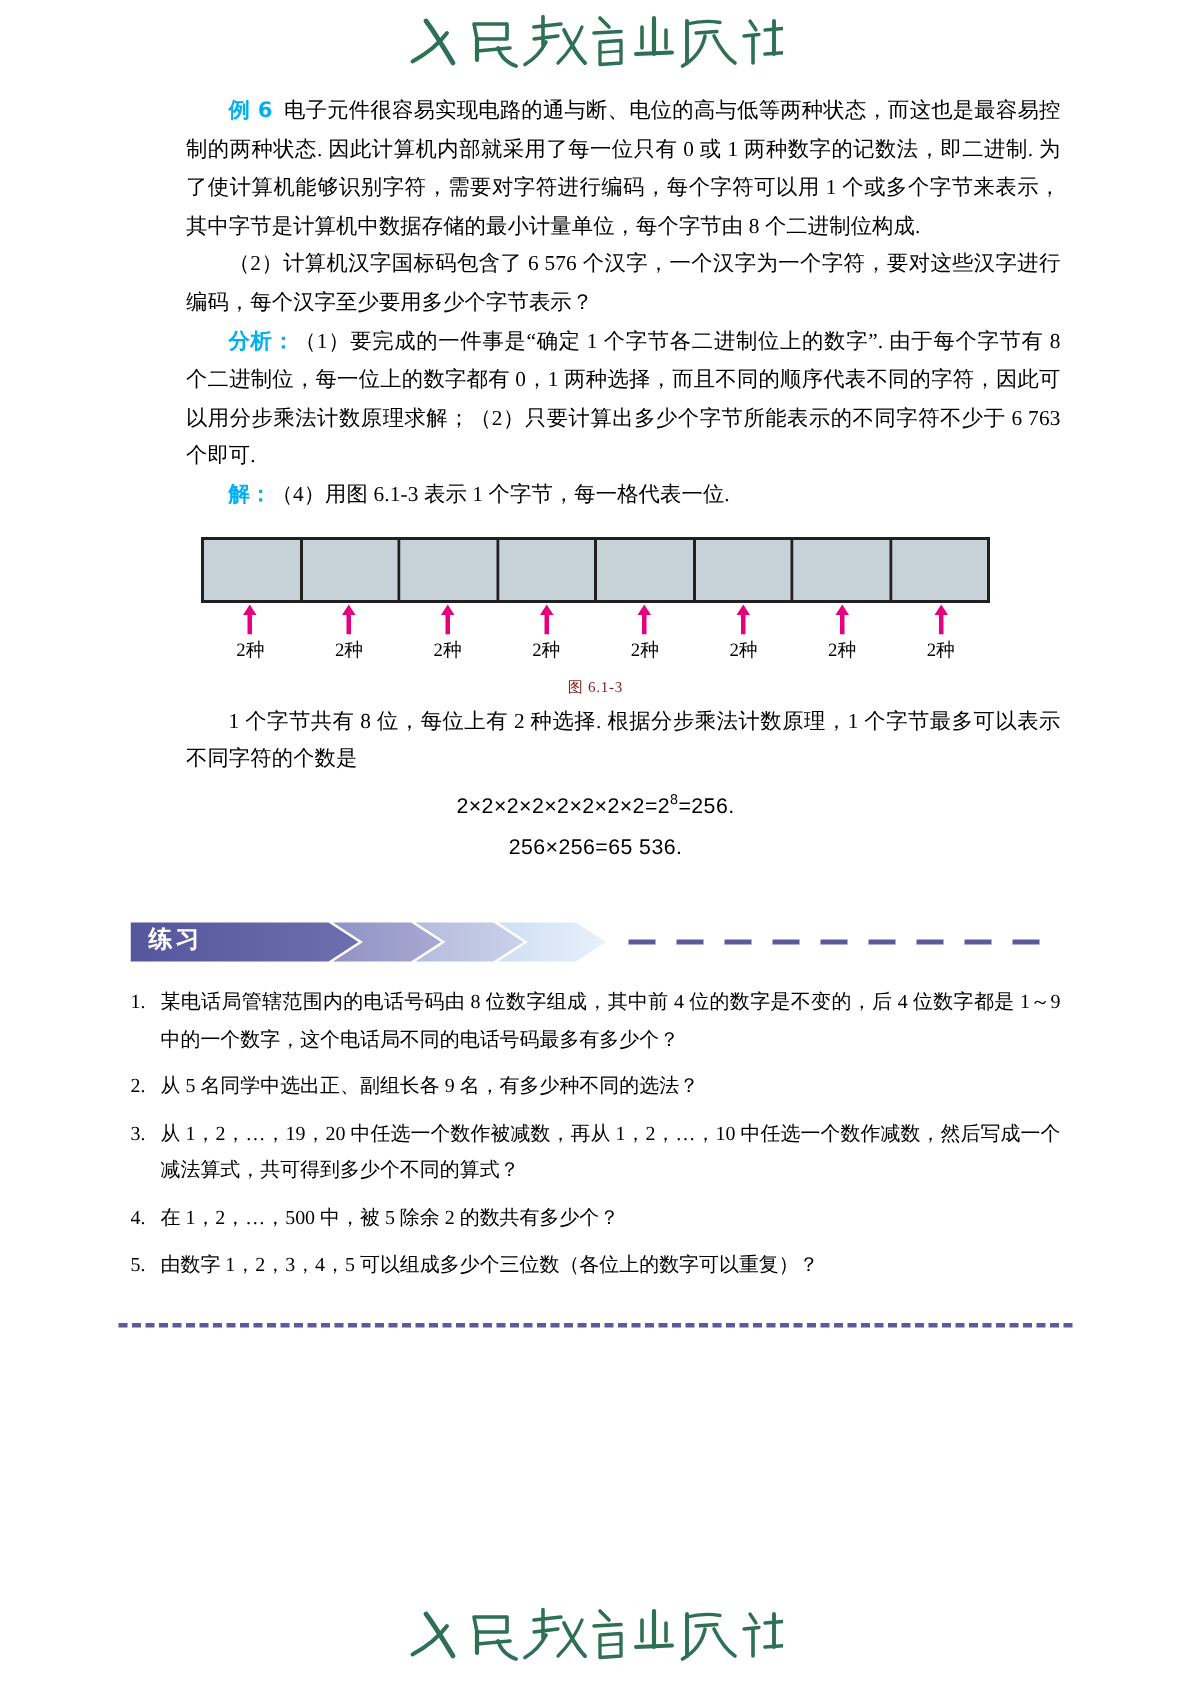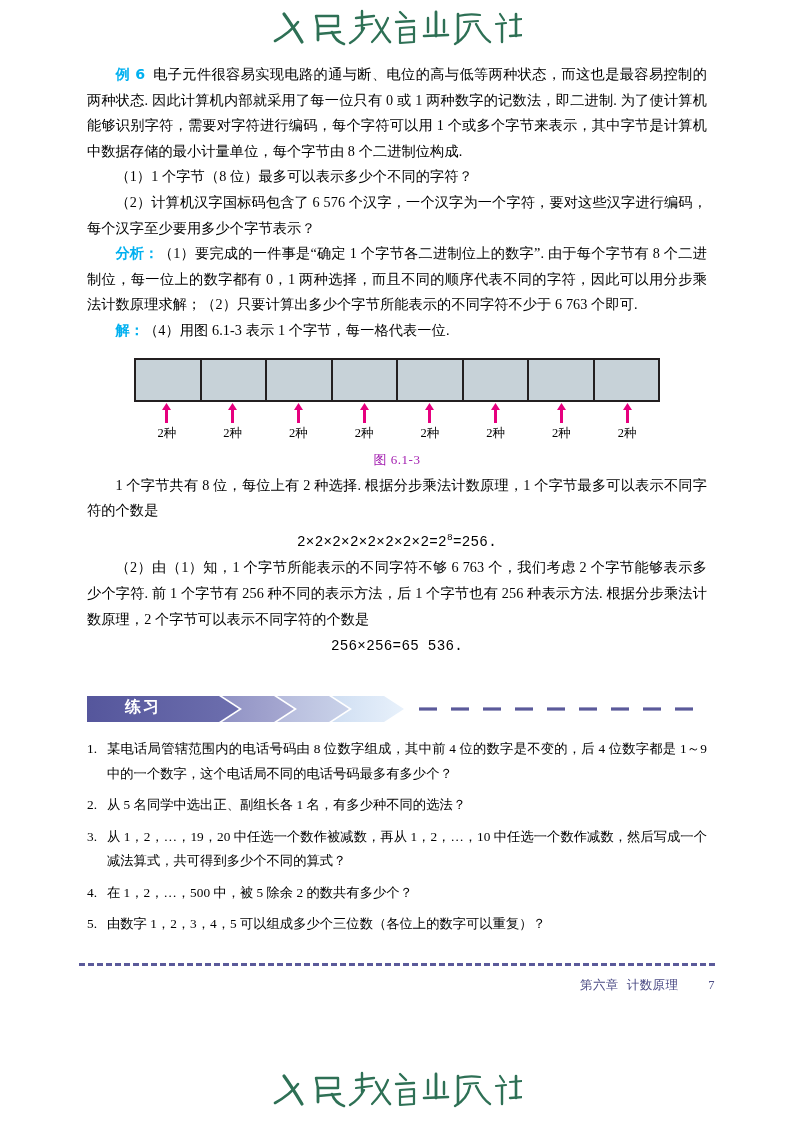--- a/index.html
+++ b/index.html
@@ -38,37 +38,38 @@
   }
 
   
   p.para {
     font-size: 14.2px;
     line-height: 25.6px;
     color: #000000;
     text-align: justify;
     text-justify: inter-ideograph;
     letter-spacing: 0.1px;
+    margin-left: 37px;
   }
   p.indent { text-indent: 2em; }
 
   .label-blue {
     color: #00b0f0;
     font-weight: bold;
     font-family: "DejaVu Sans", "Liberation Sans", sans-serif;
     font-size: 14.2px;
   }
 
   
   .formula {
     text-align: center;
     font-size: 14.2px;
     line-height: 28px;
     color: #000;
-    font-family: Liberation Mono, monospace;
+    font-family: Liberation Sans, sans-serif;
     letter-spacing: 0.3px;
   }
   .formula sup { font-size: 9.5px; vertical-align: super; }
 
   
   .fig-block {
     margin-top: 14px;
     margin-bottom: 4px;
   }
   .byte-row {
@@ -100,39 +101,39 @@
   .arrow-glyph { display: block; margin-top: 1px; }
   .arrow-label {
     font-size: 12.5px;
     color: #000;
     margin-top: 2px;
     font-family: "Liberation Serif", serif;
     white-space: nowrap;
   }
   .fig-caption {
     text-align: center;
-    font-size: 13px;
-    color: #a21caf;
+    font-size: 10px;
+    color: #7f1d1d;
     margin-top: 9px;
     letter-spacing: 0.5px;
   }
 
   
   .practice-banner {
     position: relative;
     height: 30px;
     margin-top: 34px;
     margin-bottom: 6px;
     display: flex;
     align-items: center;
   }
   .chev-svg { display: block; }
   .banner-text {
     position: absolute;
-    left: 38px;
+    left: 12px;
     top: 3px;
     color: #ffffff;
     font-size: 16px;
     font-weight: bold;
     letter-spacing: 2px;
     font-family: "DejaVu Sans", "Liberation Sans", sans-serif;
   }
 
   
   .ex-list { margin-top: 13px; }
@@ -220,21 +221,20 @@
       <path d="M238 30 L252 29" stroke-width="2.4" fill="none"></path>
     </g>
   </svg>
 </div>
 
 <div class="page">
   <div class="content">
 
     <p class="para indent"><span class="label-blue">例 6</span>&nbsp;&nbsp;<span>电子元件很容易实现电路的通与断、电位的高与低等两种状态，而这也是最容易控制的两种状态. 因此计算机内部就采用了每一位只有 0 或 1 两种数字的记数法，即二进制. 为了使计算机能够识别字符，需要对字符进行编码，每个字符可以用 1 个或多个字节来表示，其中字节是计算机中数据存储的最小计量单位，每个字节由 8 个二进制位构成.</span></p>
 
-    <p class="para indent">（1）1 个字节（8 位）最多可以表示多少个不同的字符？</p>
     <p class="para indent">（2）计算机汉字国标码包含了 6 576 个汉字，一个汉字为一个字符，要对这些汉字进行编码，每个汉字至少要用多少个字节表示？</p>
 
     <p class="para indent"><span class="label-blue">分析：</span><span>（1）要完成的一件事是“确定 1 个字节各二进制位上的数字”. 由于每个字节有 8 个二进制位，每一位上的数字都有 0，1 两种选择，而且不同的顺序代表不同的字符，因此可以用分步乘法计数原理求解；（2）只要计算出多少个字节所能表示的不同字符不少于 6 763 个即可.</span></p>
 
     <p class="para indent"><span class="label-blue">解：</span><span>（4）用图 6.1-3 表示 1 个字节，每一格代表一位.</span></p>
 
     <div class="fig-block">
       <div class="byte-row">
         <div class="byte-cell"></div>
         <div class="byte-cell"></div>
@@ -295,21 +295,20 @@
           <span class="arrow-label">2种</span>
         </div>
       </div>
       <div class="fig-caption">图 6.1-3</div>
     </div>
 
     <p class="para indent">1 个字节共有 8 位，每位上有 2 种选择. 根据分步乘法计数原理，1 个字节最多可以表示不同字符的个数是</p>
 
     <div class="formula"><span>2×2×2×2×2×2×2×2=2</span><sup>8</sup><span>=256.</span></div>
 
-    <p class="para indent">（2）由（1）知，1 个字节所能表示的不同字符不够 6 763 个，我们考虑 2 个字节能够表示多少个字符. 前 1 个字节有 256 种不同的表示方法，后 1 个字节也有 256 种表示方法. 根据分步乘法计数原理，2 个字节可以表示不同字符的个数是</p>
 
     <div class="formula">256×256=65 536.</div>
 
 
     <div class="practice-banner">
       <svg class="chev-svg" width="620" height="30" viewBox="0 0 620 30">
         <defs>
           <linearGradient id="g1" x1="0" y1="0" x2="1" y2="0">
             <stop offset="0%" stop-color="#55569c"></stop>
             <stop offset="100%" stop-color="#6d6fae"></stop>
@@ -346,42 +345,39 @@
       <span class="banner-text">练习</span>
     </div>
 
     <div class="ex-list">
       <div class="ex-item">
         <span class="ex-num">1.</span>
         <span class="ex-text">某电话局管辖范围内的电话号码由 8 位数字组成，其中前 4 位的数字是不变的，后 4 位数字都是 1～9 中的一个数字，这个电话局不同的电话号码最多有多少个？</span>
       </div>
       <div class="ex-item">
         <span class="ex-num">2.</span>
-        <span class="ex-text">从 5 名同学中选出正、副组长各 1 名，有多少种不同的选法？</span>
+        <span class="ex-text">从 5 名同学中选出正、副组长各 9 名，有多少种不同的选法？</span>
       </div>
       <div class="ex-item">
         <span class="ex-num">3.</span>
         <span class="ex-text">从 1，2，…，19，20 中任选一个数作被减数，再从 1，2，…，10 中任选一个数作减数，然后写成一个减法算式，共可得到多少个不同的算式？</span>
       </div>
       <div class="ex-item">
         <span class="ex-num">4.</span>
         <span class="ex-text">在 1，2，…，500 中，被 5 除余 2 的数共有多少个？</span>
       </div>
       <div class="ex-item">
         <span class="ex-num">5.</span>
         <span class="ex-text">由数字 1，2，3，4，5 可以组成多少个三位数（各位上的数字可以重复）？</span>
       </div>
     </div>
 
   </div>
 
   <div class="footer-rule"></div>
-  <div class="footer-line">
-    <span class="footer-chap">第六章</span><span class="footer-sec">计数原理</span><span>7</span>
-  </div>
 </div>
 
 <div class="logo-wrap logo-bottom">
   <svg class="logo-svg" width="250" height="46" viewBox="0 0 250 46">
     <g fill="#2e7055" stroke="#2e7055" stroke-linecap="round" stroke-linejoin="round">
       <path d="M12 8 C18 16, 24 26, 30 36" stroke-width="3.2" fill="none"></path>
       <path d="M26 16 C20 24, 12 30, 3 35" stroke-width="2.6" fill="none"></path>
       <path d="M44 10 L66 10 L66 20 L46 20 Z" stroke-width="2.4" fill="none"></path>
       <path d="M46 20 L46 34" stroke-width="2.8" fill="none"></path>
       <path d="M46 28 L68 26" stroke-width="2.4" fill="none"></path>

